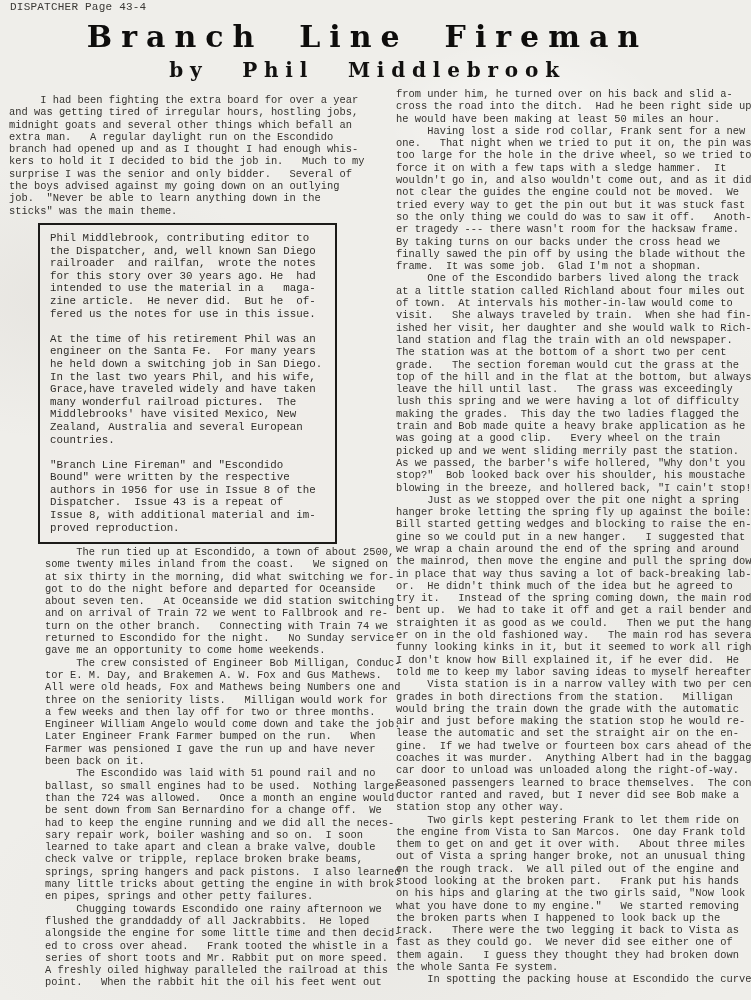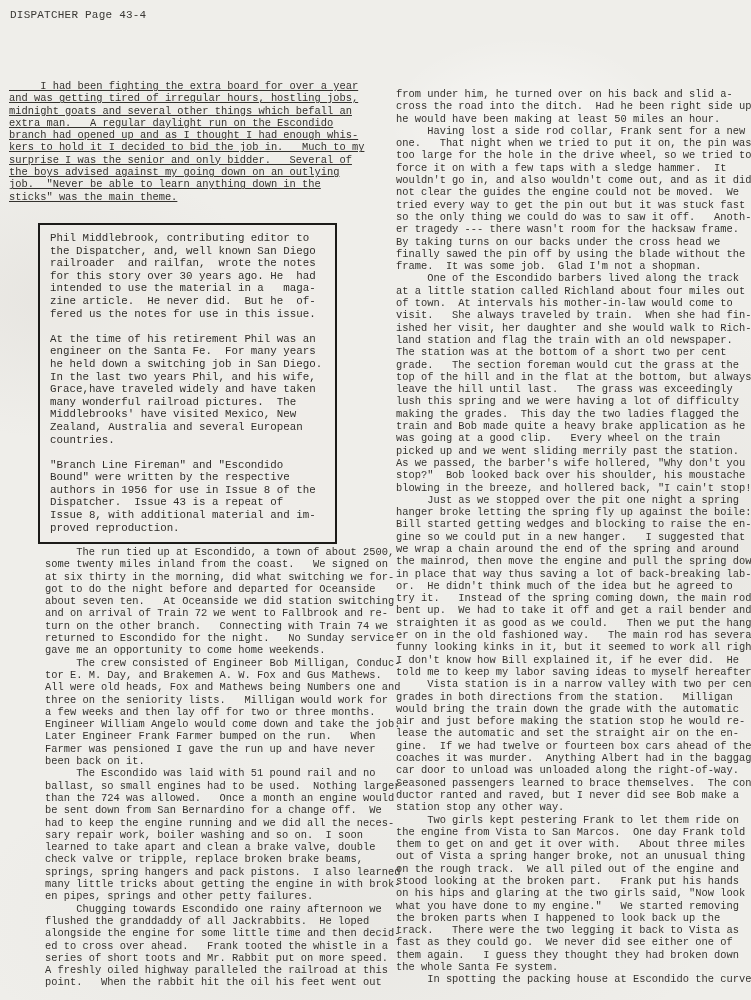--- a/index.html
+++ b/index.html
@@ -13,21 +13,21 @@
       radial-gradient(ellipse 300px 200px at 8% 30%, rgba(160,150,140,0.10), transparent 70%),
       radial-gradient(ellipse 260px 320px at 95% 55%, rgba(160,150,140,0.08), transparent 70%),
       radial-gradient(ellipse 500px 240px at 45% 92%, rgba(150,145,135,0.07), transparent 75%),
       radial-gradient(ellipse 200px 120px at 70% 12%, rgba(255,255,255,0.5), transparent 70%);
     overflow: hidden;
     font-family: "Liberation Mono", "DejaVu Sans Mono", monospace;
     color: #34322e;
   }
   .header-label {
     position: absolute;
-    top: 9px; left: 10px;
+    top: 1px; left: 10px;
     font-size: 11px;
     letter-spacing: 0.02em;
     color: #3a3834;
     white-space: pre;
   }
   .title-block {
     position: absolute;
     top: 20px; left: 0;
     width: 735px;
     text-align: center;
@@ -51,21 +51,21 @@
     line-height: 24px;
     margin-top: 4px;
   }
   .col-text {
     position: absolute;
     font-size: 10.4px;
     line-height: 12.3px;
     white-space: pre;
     color: #34322e;
   }
-  #left-intro  { top: 80px;  left: 9px;   width: 366px; text-decoration: underline; }
+  #left-intro  { top: 94px;  left: 9px;   width: 366px; }
   #left-body   { top: 546px; left: 9px;   width: 366px; margin-left: 36px; }
   #right-body  { top: 88px;  left: 396px; width: 370px; }
   .sidebar-box {
     position: absolute;
     top: 223px; left: 38px;
     width: 277px;
     border: 2.5px solid #1c1b19;
     padding: 7px 8px 8px 10px;
     background: rgba(238,236,231,0.6);
   }
@@ -76,20 +76,24 @@
     color: #302e2a;
   }
 </style>
 </head>
 <body>
 
 <div class="page">
 
   <div class="header-label">DISPATCHER Page 43-4</div>
 
+  <div class="title-block">
+    <div class="main-title">Branch Line Fireman</div>
+    <div class="byline">by Phil Middlebrook</div>
+  </div>
 
   <div class="col-text" id="left-intro">     I had been fighting the extra board for over a year
 and was getting tired of irregular hours, hostling jobs,
 midnight goats and several other things which befall an
 extra man.   A regular daylight run on the Escondido
 branch had opened up and as I thought I had enough whis-
 kers to hold it I decided to bid the job in.   Much to my
 surprise I was the senior and only bidder.   Several of
 the boys advised against my going down on an outlying
 job.  "Never be able to learn anything down in the

